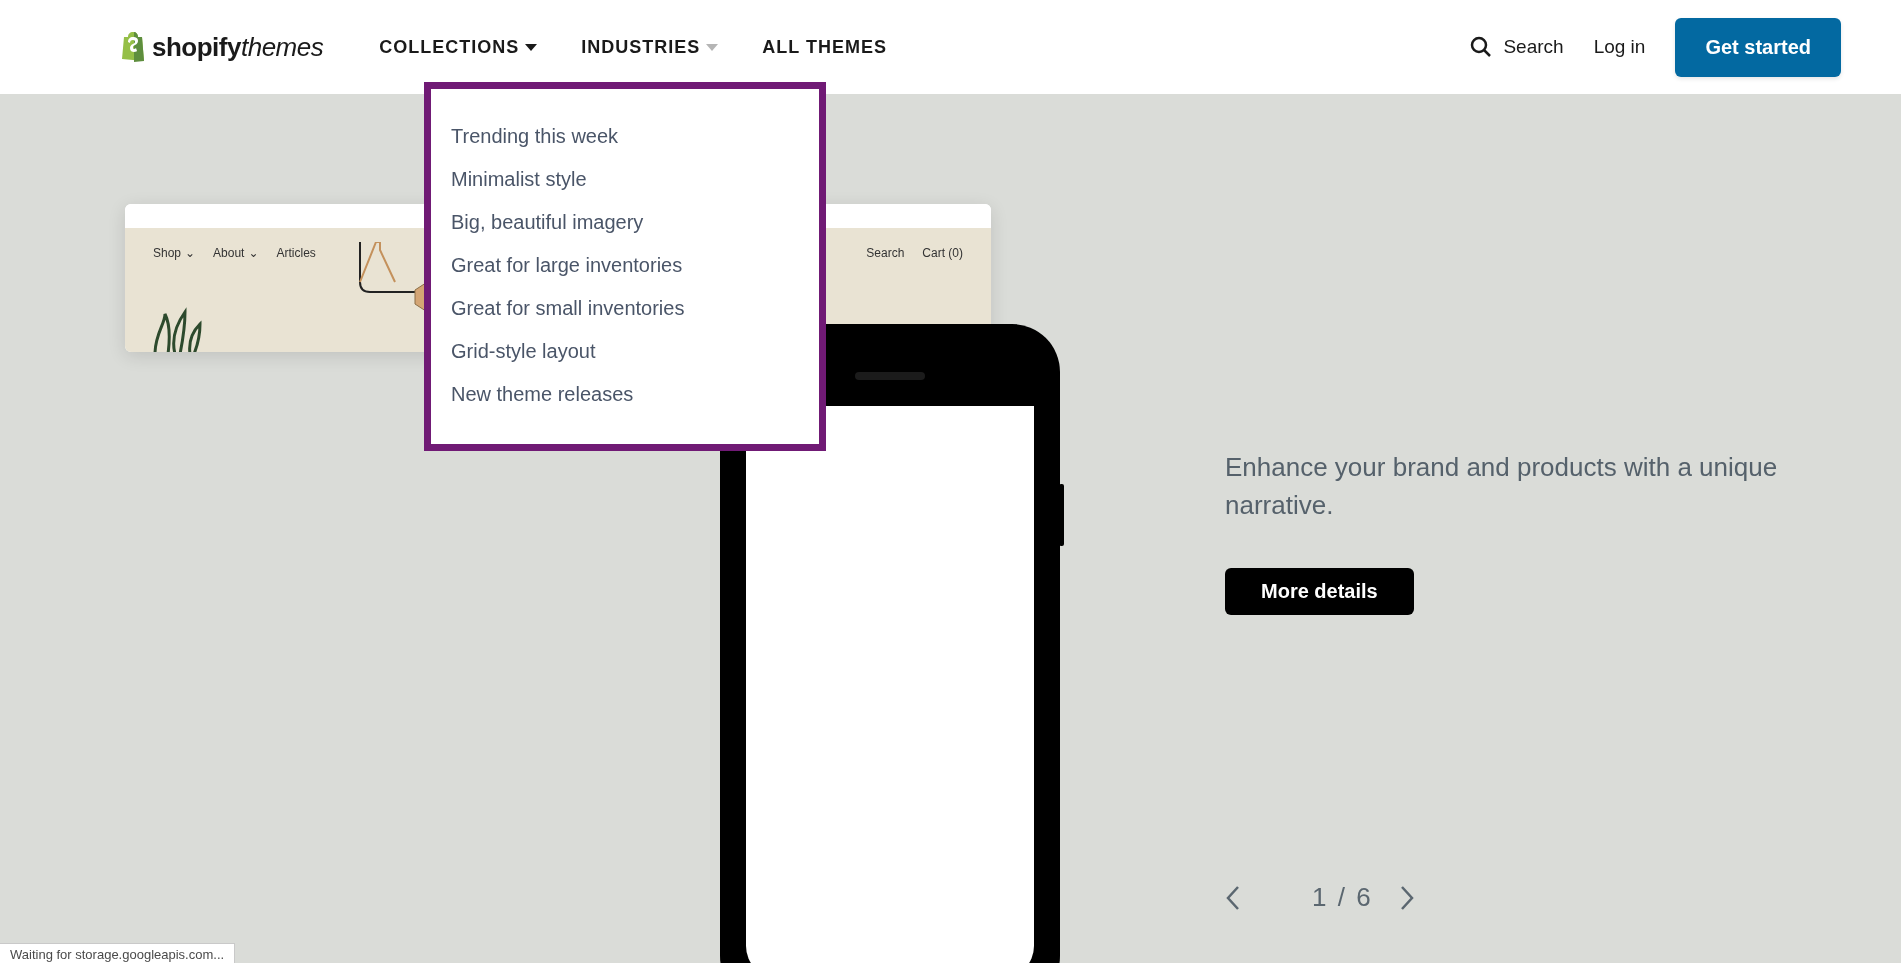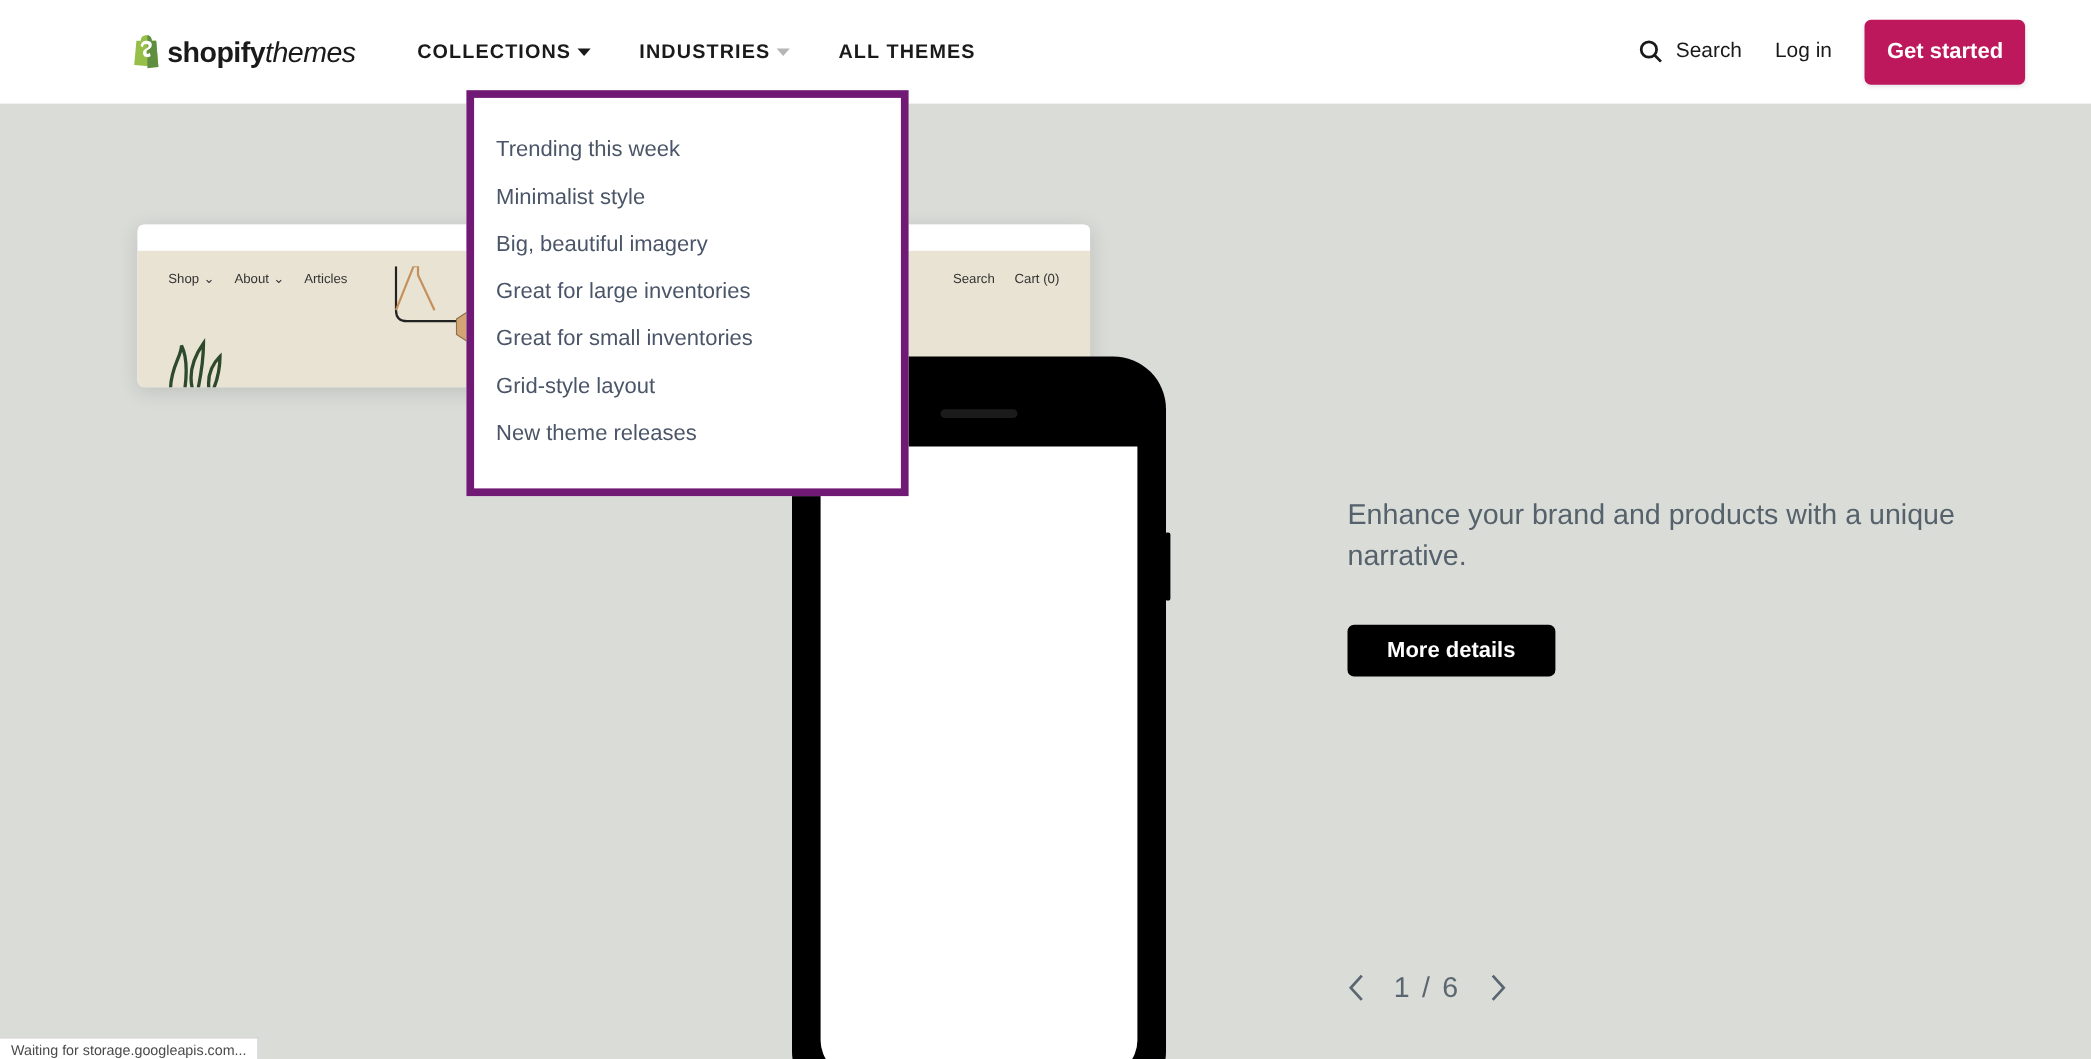--- a/index.html
+++ b/index.html
@@ -15,21 +15,21 @@
 .nav { display: flex; gap: 44px; align-items: center; }
 .nav-item { font-size: 18px; font-weight: 700; color: #1a1a1a; letter-spacing: 1px; text-transform: uppercase; display: flex; align-items: center; gap: 6px; cursor: pointer; }
 .nav-caret { width: 0; height: 0; border-left: 6px solid transparent; border-right: 6px solid transparent; border-top: 7px solid #1a1a1a; }
 .nav-caret.muted { border-top-color: #b5b5b5; }
 
 .header-right { margin-left: auto; display: flex; align-items: center; gap: 30px; }
 .search-wrap { display: flex; align-items: center; gap: 10px; cursor: pointer; }
 .search-icon-svg { width: 24px; height: 24px; }
 .search-label { font-size: 19px; color: #1a1a1a; font-weight: 400; }
 .login-link { font-size: 19px; color: #1a1a1a; font-weight: 400; cursor: pointer; }
-.cta-btn { background: #be185d; color: #fff; font-size: 20px; font-weight: 700; border: none; border-radius: 6px; padding: 18px 20px; cursor: pointer; box-shadow: 0 2px 4px rgba(0,0,0,0.1); }
+.cta-btn { background: #0369a1; color: #fff; font-size: 20px; font-weight: 700; border: none; border-radius: 6px; padding: 18px 30px; cursor: pointer; box-shadow: 0 2px 4px rgba(0,0,0,0.1); }
 
 
 .dropdown { position: absolute; top: 82px; left: 424px; width: 402px; background: #fff; border: 7px solid #701a75; padding: 26px 20px 28px; z-index: 200; }
 .dropdown-item { font-size: 20px; color: #4a5568; padding: 10px 0; cursor: pointer; font-weight: 500; }
 
 
 .hero { background: #dadcd8; height: calc(100% - 94px); position: relative; padding: 110px 0 0 125px; }
 .hero-visuals { position: relative; width: 900px; height: 100%; }
 .theme-card { position: absolute; top: 0; left: 0; width: 866px; background: #fff; border-radius: 6px; overflow: hidden; box-shadow: 0 4px 18px rgba(0,0,0,0.12); }
 .theme-card-top { height: 24px; background: #fff; }
@@ -46,21 +46,21 @@
 .phone-inner { background:#000; width:100%; height:100%; border-radius:38px; position:relative; overflow:hidden;}
 .phone-white { position:absolute; top:68px; left:12px; right:12px; bottom:12px; background:#fff; border-radius: 0 0 32px 32px;}
 
 .hero-text { position: absolute; top: 355px; left: 1225px; right: 120px; }
 .hero-title { font-size: 58px; font-weight: 700; color: #1a2530; margin-bottom: 28px; letter-spacing: -1px; }
 .hero-sub { font-size: 26px; line-height: 1.45; color: #55616b; font-weight: 400; margin-bottom: 44px; max-width: 560px;}
 .details-btn { background: #000000; color: #fff; font-size: 20px; font-weight: 700; border: none; border-radius: 6px; padding: 12px 36px; cursor: pointer; }
 
 .pager { position: absolute; bottom: 50px; left: 1225px; display: flex; align-items: center; gap: 26px; color: #5b6770; font-size: 26px; }
 .pager-arrow { cursor: pointer; display: inline-flex; }
-.pager-num { letter-spacing: 2px; font-weight: 400; }
+.pager-num { letter-spacing: 2px; font-weight: 400; margin-left: 45px; }
 
 
 .status-bar { position: absolute; bottom: 0; left: 0; background: #fff; border: 1px solid #c9c9c9; border-bottom: none; border-left: none; font-size: 13px; color: #4a4a4a; padding: 3px 10px 1px; }
 </style>
 </head>
 <body>
 
 <div class="header">
   <div class="logo">
     <svg class="logo-bag" viewBox="0 0 28 32">

